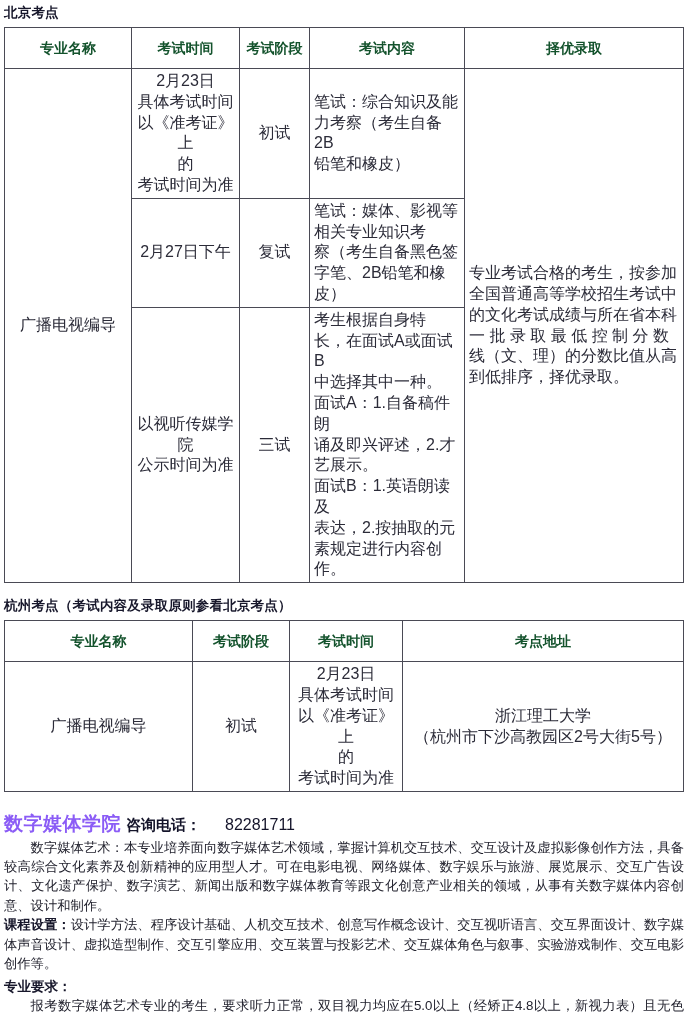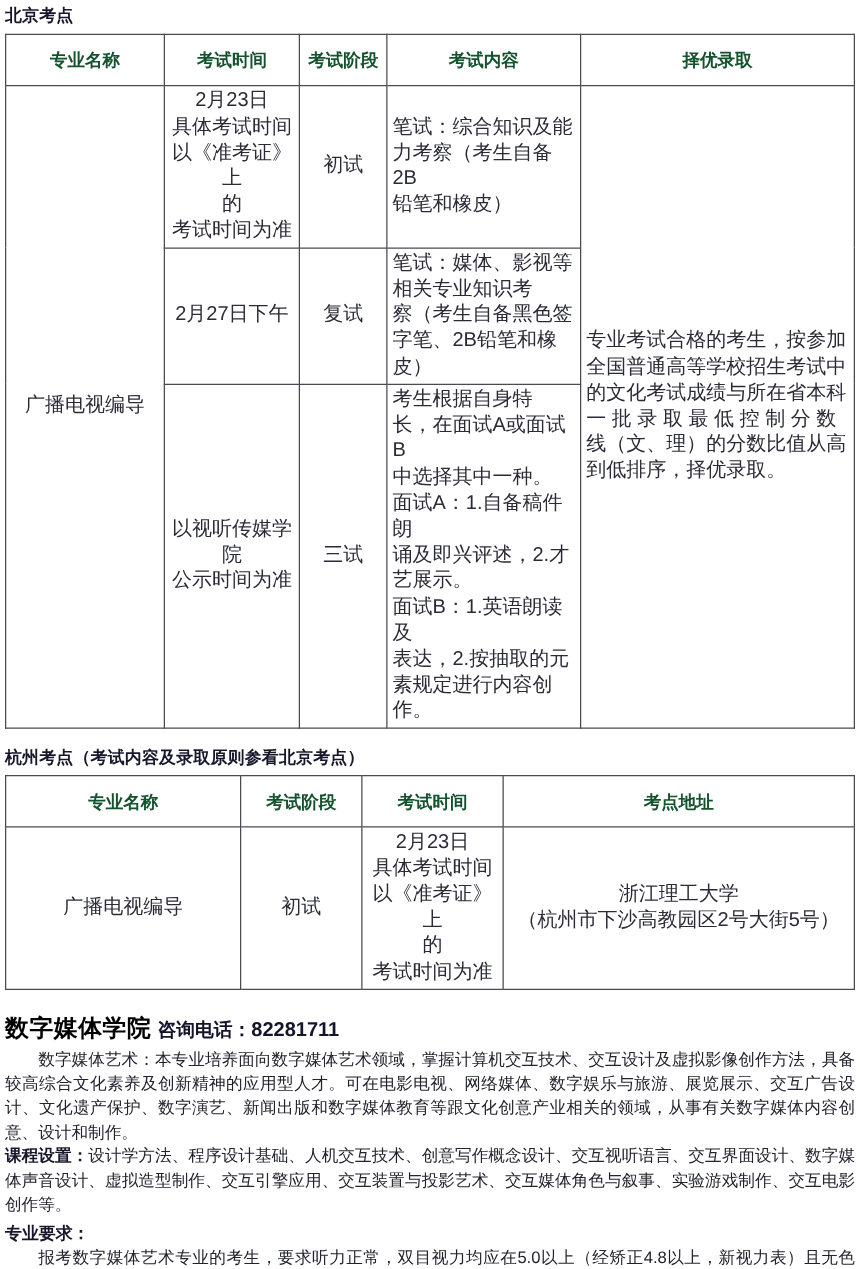--- a/index.html
+++ b/index.html
@@ -92,21 +92,22 @@
     letter-spacing: 0.5px;
   }
   .phone-label {
     color: #14142a;
     font-size: 15px;
     font-weight: bold;
   }
   .phone-num {
     color: #14142a;
     font-size: 16px;
-    font-weight: bold;
+    font-weight: normal;
+    margin-left: 24px;
   }
 
   
   .prose-label {
     font-weight: bold;
     font-size: 13.5px;
     color: #17172b;
     margin: 3px 0 0 4px;
     line-height: 1.45;
   }
@@ -265,21 +266,21 @@
           <span class="cell-lines">
             <span>浙江理工大学</span>
             <span>（杭州市下沙高教园区2号大街5号）</span>
           </span>
         </td>
       </tr>
     </tbody>
   </table>
 
   <div class="college-head">
-    <span class="college-name" style="color: #000000;">数字媒体学院</span>
+    <span class="college-name" style="color: #8b5cf6;">数字媒体学院</span>
     <span class="phone-label">咨询电话：</span><span class="phone-num">82281711</span>
   </div>
 
   <p class="prose indent">数字媒体艺术：本专业培养面向数字媒体艺术领域，掌握计算机交互技术、交互设计及虚拟影像创作方法，具备较高综合文化素养及创新精神的应用型人才。可在电影电视、网络媒体、数字娱乐与旅游、展览展示、交互广告设计、文化遗产保护、数字演艺、新闻出版和数字媒体教育等跟文化创意产业相关的领域，从事有关数字媒体内容创意、设计和制作。</p>
 
   <p class="prose"><span class="inline-label">课程设置：</span><span>设计学方法、程序设计基础、人机交互技术、创意写作概念设计、交互视听语言、交互界面设计、数字媒体声音设计、虚拟造型制作、交互引擎应用、交互装置与投影艺术、交互媒体角色与叙事、实验游戏制作、交互电影创作等。</span></p>
 
   <div class="prose-label">专业要求：</div>
   <p class="prose indent">报考数字媒体艺术专业的考生，要求听力正常，双目视力均应在5.0以上（经矫正4.8以上，新视力表）且无色盲、色弱。</p>
 

